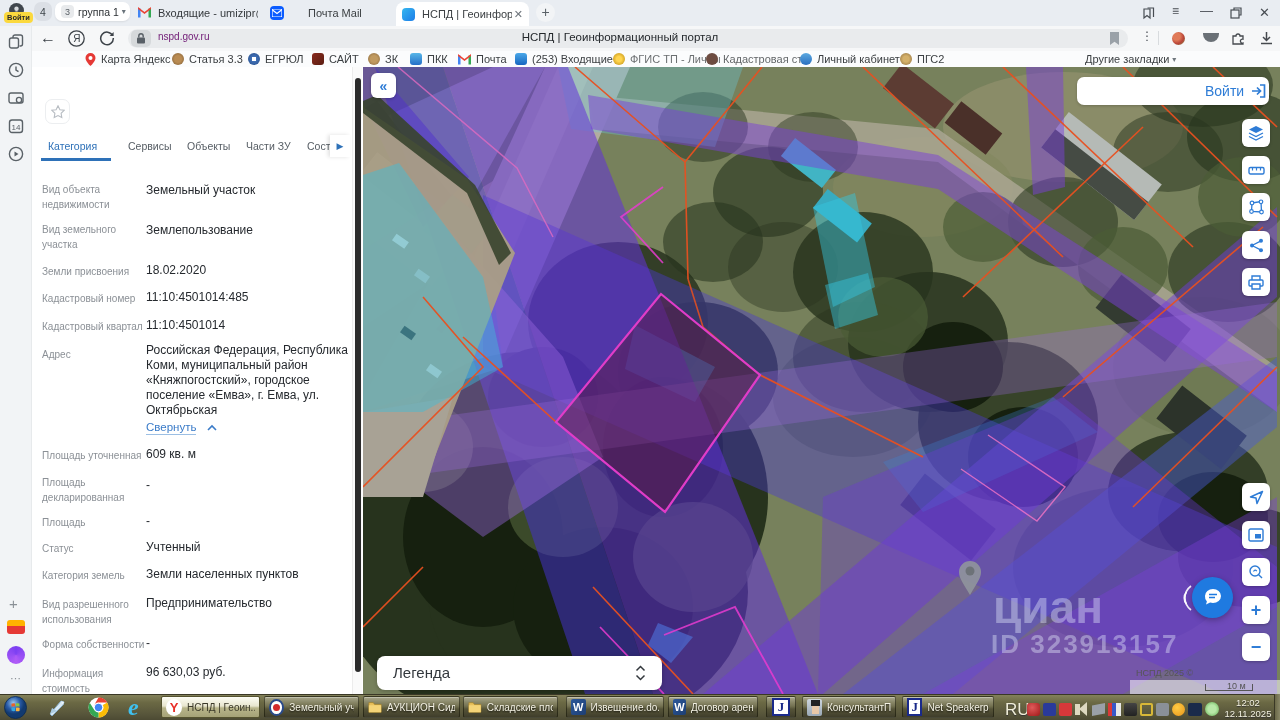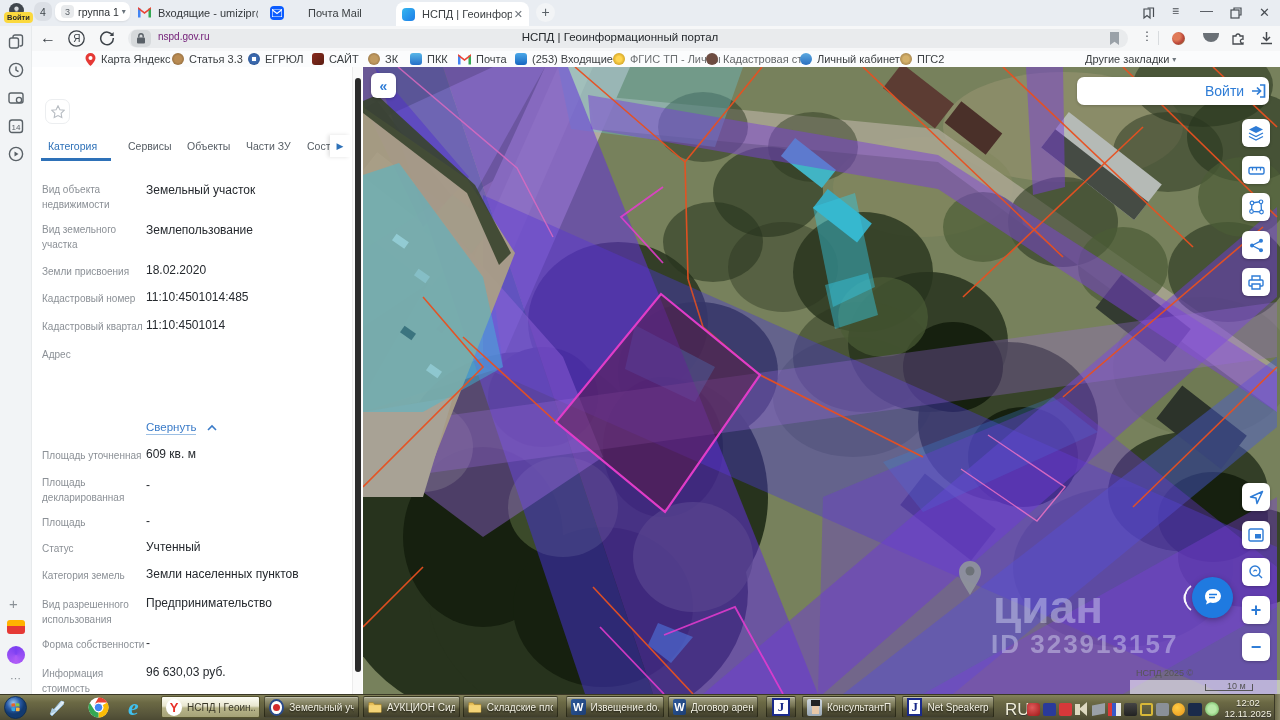--- a/index.html
+++ b/index.html
@@ -196,20 +196,21 @@
   <div class="val" style="top:116px">Земельный участок</div>
   <div class="lbl" style="top:155px">Вид земельного участка</div>
   <div class="val" style="top:156px">Землепользование</div>
   <div class="lbl" style="top:197px">Земли присвоения</div>
   <div class="val" style="top:196px">18.02.2020</div>
   <div class="lbl" style="top:224px">Кадастровый номер</div>
   <div class="val" style="top:223px">11:10:4501014:485</div>
   <div class="lbl" style="top:252px;white-space:nowrap">Кадастровый квартал</div>
   <div class="val" style="top:251px">11:10:4501014</div>
   <div class="lbl" style="top:280px">Адрес</div>
+  <div class="val" style="top:276px">Российская Федерация, Республика Коми, муниципальный район «Княжпогостский», городское поселение «Емва», г. Емва, ул. Октябрьская</div>
   <div class="abs" style="left:114px;top:354px;font-size:11.5px;color:#3a7bc8;border-bottom:1px solid #9cbfe4;padding-bottom:1px">Свернуть</div>
   <svg class="abs" style="left:175px;top:357px" width="10" height="7" viewBox="0 0 10 7">
         <path d="M1 6l4-4 4 4" fill="none" stroke="#3a7bc8" stroke-width="1.6"></path>
       </svg>
   <div class="lbl" style="top:381px;width:110px">Площадь уточненная</div>
   <div class="val" style="top:380px">609 кв. м</div>
   <div class="lbl" style="top:408px">Площадь декларированная</div>
   <div class="val" style="top:411px">-</div>
   <div class="lbl" style="top:448px">Площадь</div>
   <div class="val" style="top:447px">-</div>
@@ -448,20 +449,26 @@
 <div class="abs" style="left:1192px;top:577px;width:41px;height:41px;border-radius:50%;background:#1f7ae0;box-shadow:0 2px 6px rgba(0,0,0,.3)"></div>
 <svg class="abs" style="left:1203px;top:588px" width="20" height="19" viewBox="0 0 20 19">
       <path d="M10 1a8 7 0 0 1 8 7 8 7 0 0 1-8 7c-1 0-2-.1-2.9-.4L3 16.5l.9-3A7 7 0 0 1 2 8a8 7 0 0 1 8-7z" fill="#fff"></path>
       <path d="M6 6.5h8M6 9.5h6" stroke="#1f7ae0" stroke-width="1.4"></path>
     </svg>
 <svg class="abs" style="left:1183px;top:585px" width="10" height="26" viewBox="0 0 10 26">
       <path d="M8 1A15 15 0 0 0 8 25" fill="none" stroke="#fff" stroke-width="1.6" opacity=".9"></path>
       <path d="M3.5 7a9 9 0 0 0 0 12" fill="none" stroke="#fff" stroke-width="1.6" opacity=".9"></path>
     </svg>
 
+<div class="abs" style="left:377px;top:656px;width:285px;height:34px;background:#fff;border-radius:8px;box-shadow:0 1px 4px rgba(0,0,0,.25)">
+  <span class="abs" style="left:16px;top:8px;font-size:15px;color:#33383d">Легенда</span>
+  <svg class="abs" style="left:258px;top:9px" width="11" height="16" viewBox="0 0 11 16">
+        <path d="M1.5 5.5L5.5 1.5 9.5 5.5M1.5 10.5l4 4 4-4" fill="none" stroke="#33383d" stroke-width="1.5"></path>
+      </svg>
+</div>
 
 <div class="abs" style="left:1130px;top:680px;width:150px;height:14px;background:rgba(255,255,255,.55)"></div>
 <div class="abs" style="left:1136px;top:668px;font-size:9px;color:#555">НСПД 2025 ©</div>
 <div class="abs" style="left:1205px;top:684px;width:48px;height:7px;border-left:1px solid #555;border-bottom:1px solid #555;border-right:1px solid #555"></div>
 <div class="abs" style="left:1227px;top:681px;font-size:9px;color:#555">10 м</div>
 
 <div id="taskbar"></div>
 <svg class="abs" style="left:4px;top:696px" width="23" height="23" viewBox="0 0 23 23">
       <defs>
         <radialGradient id="orb" cx="40%" cy="30%">

